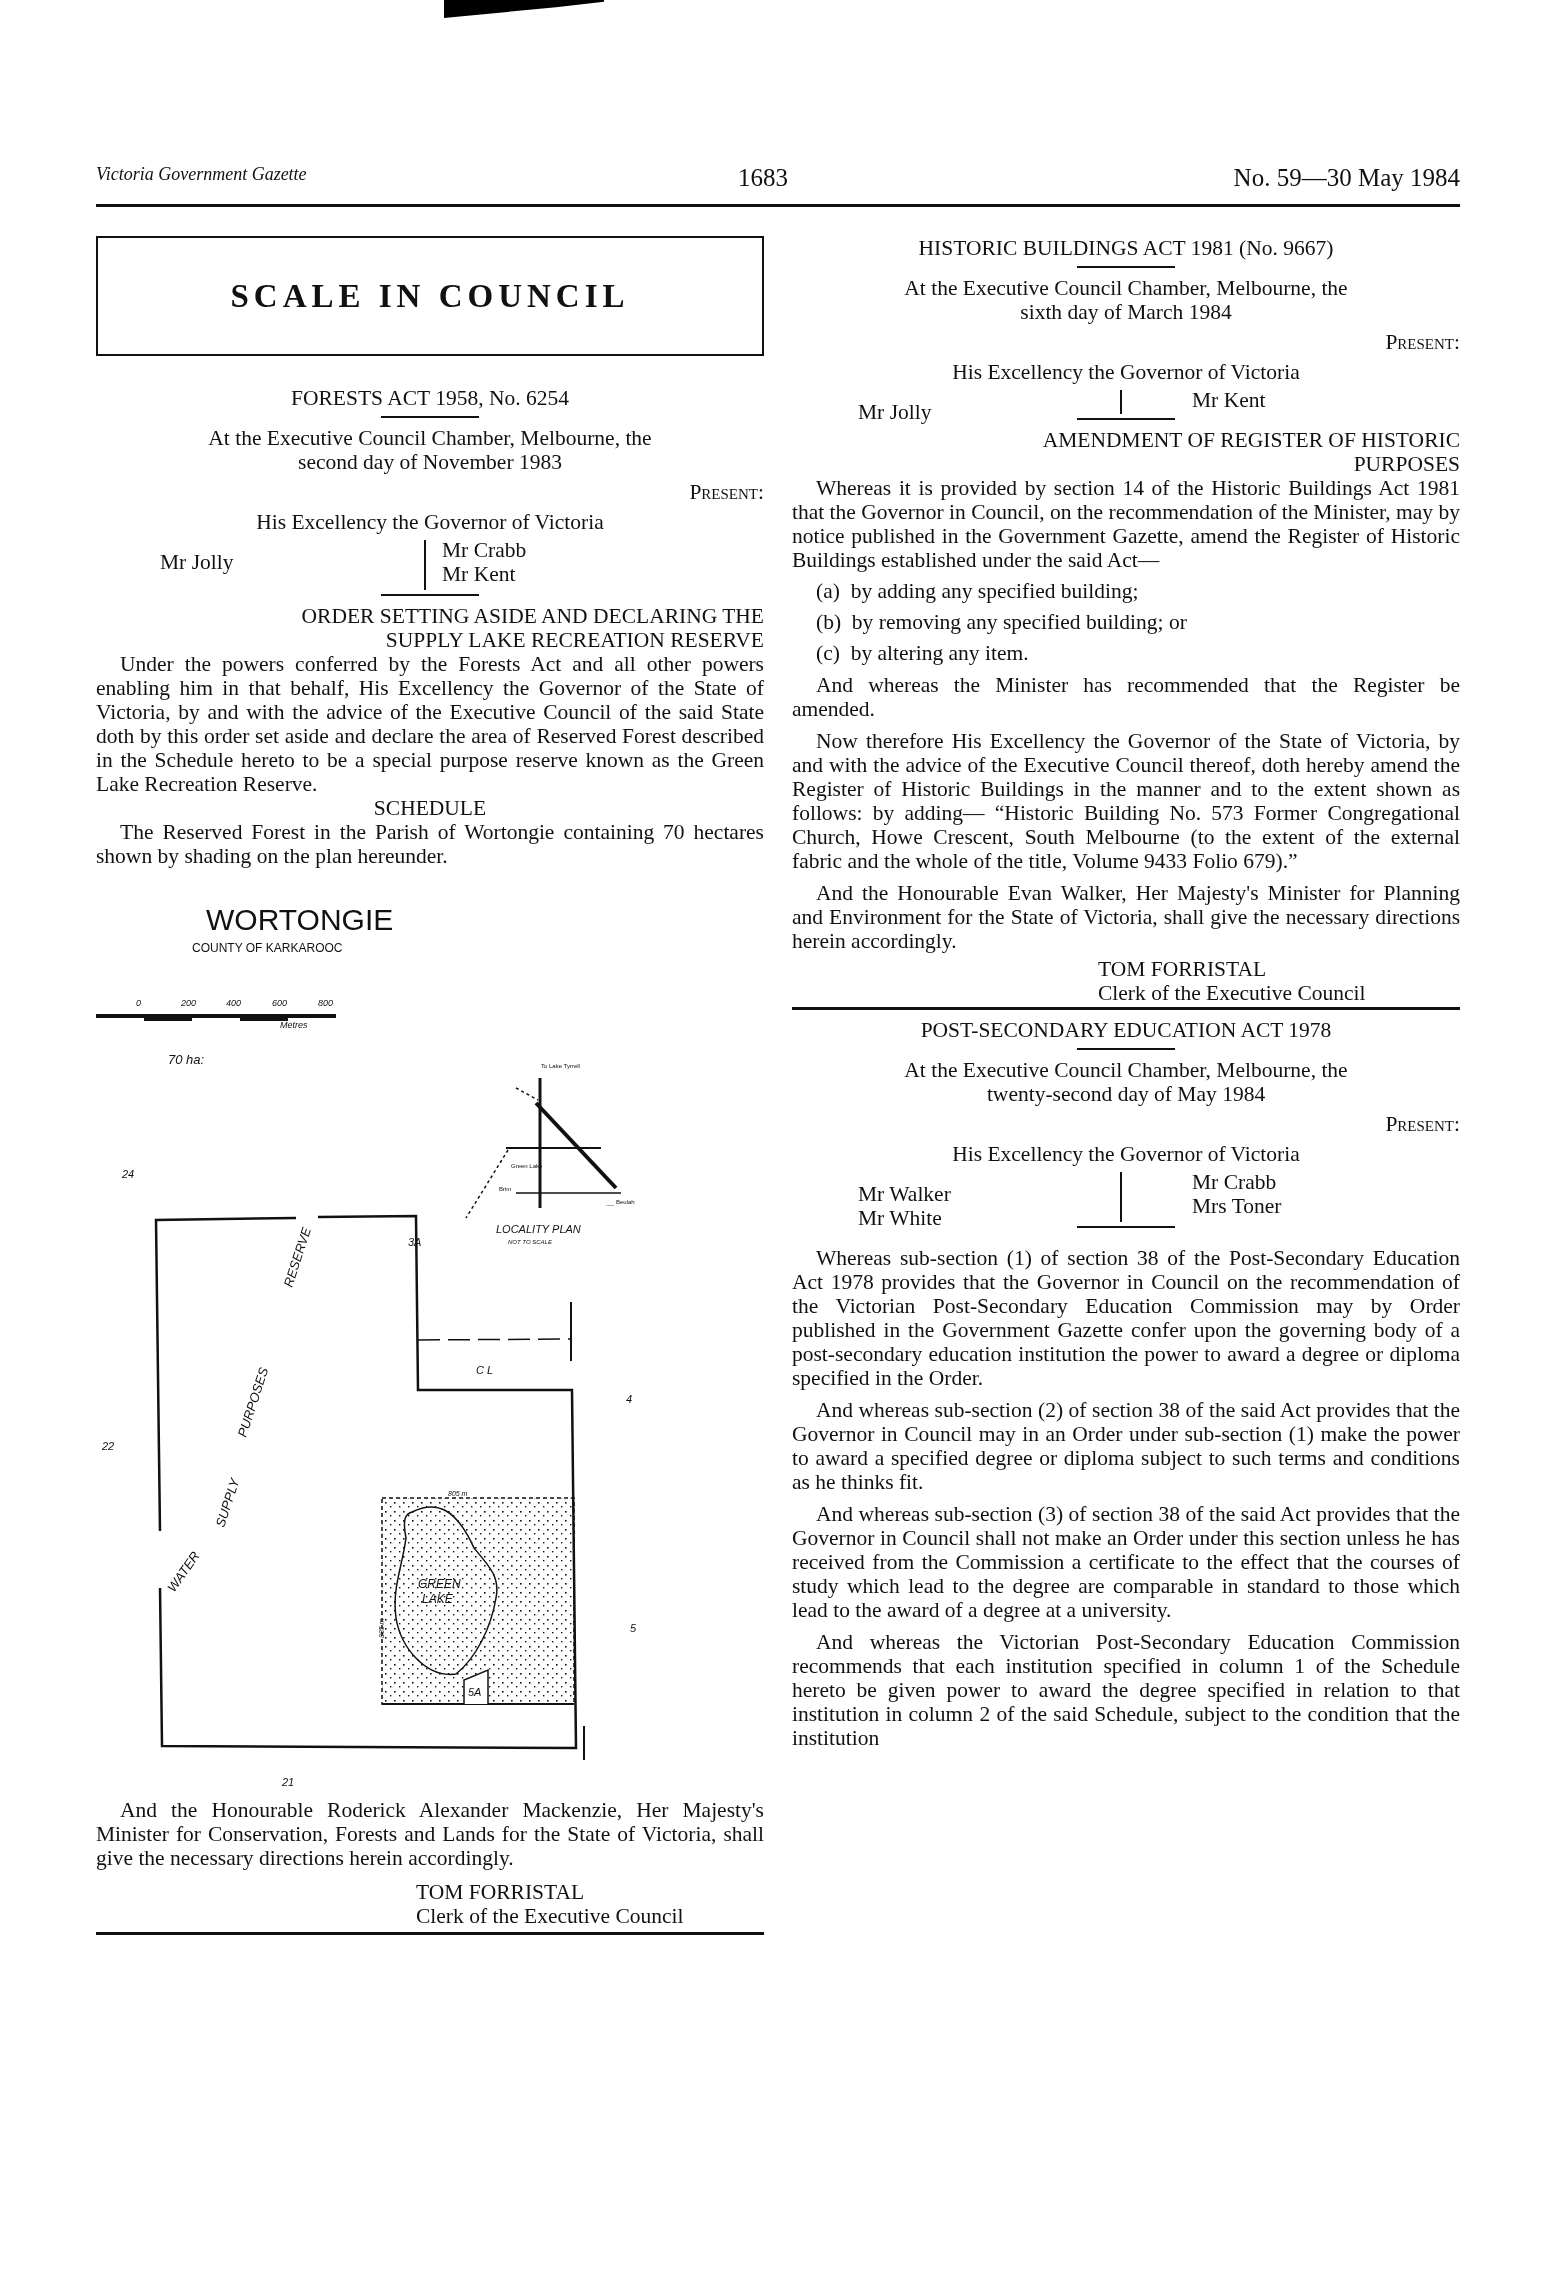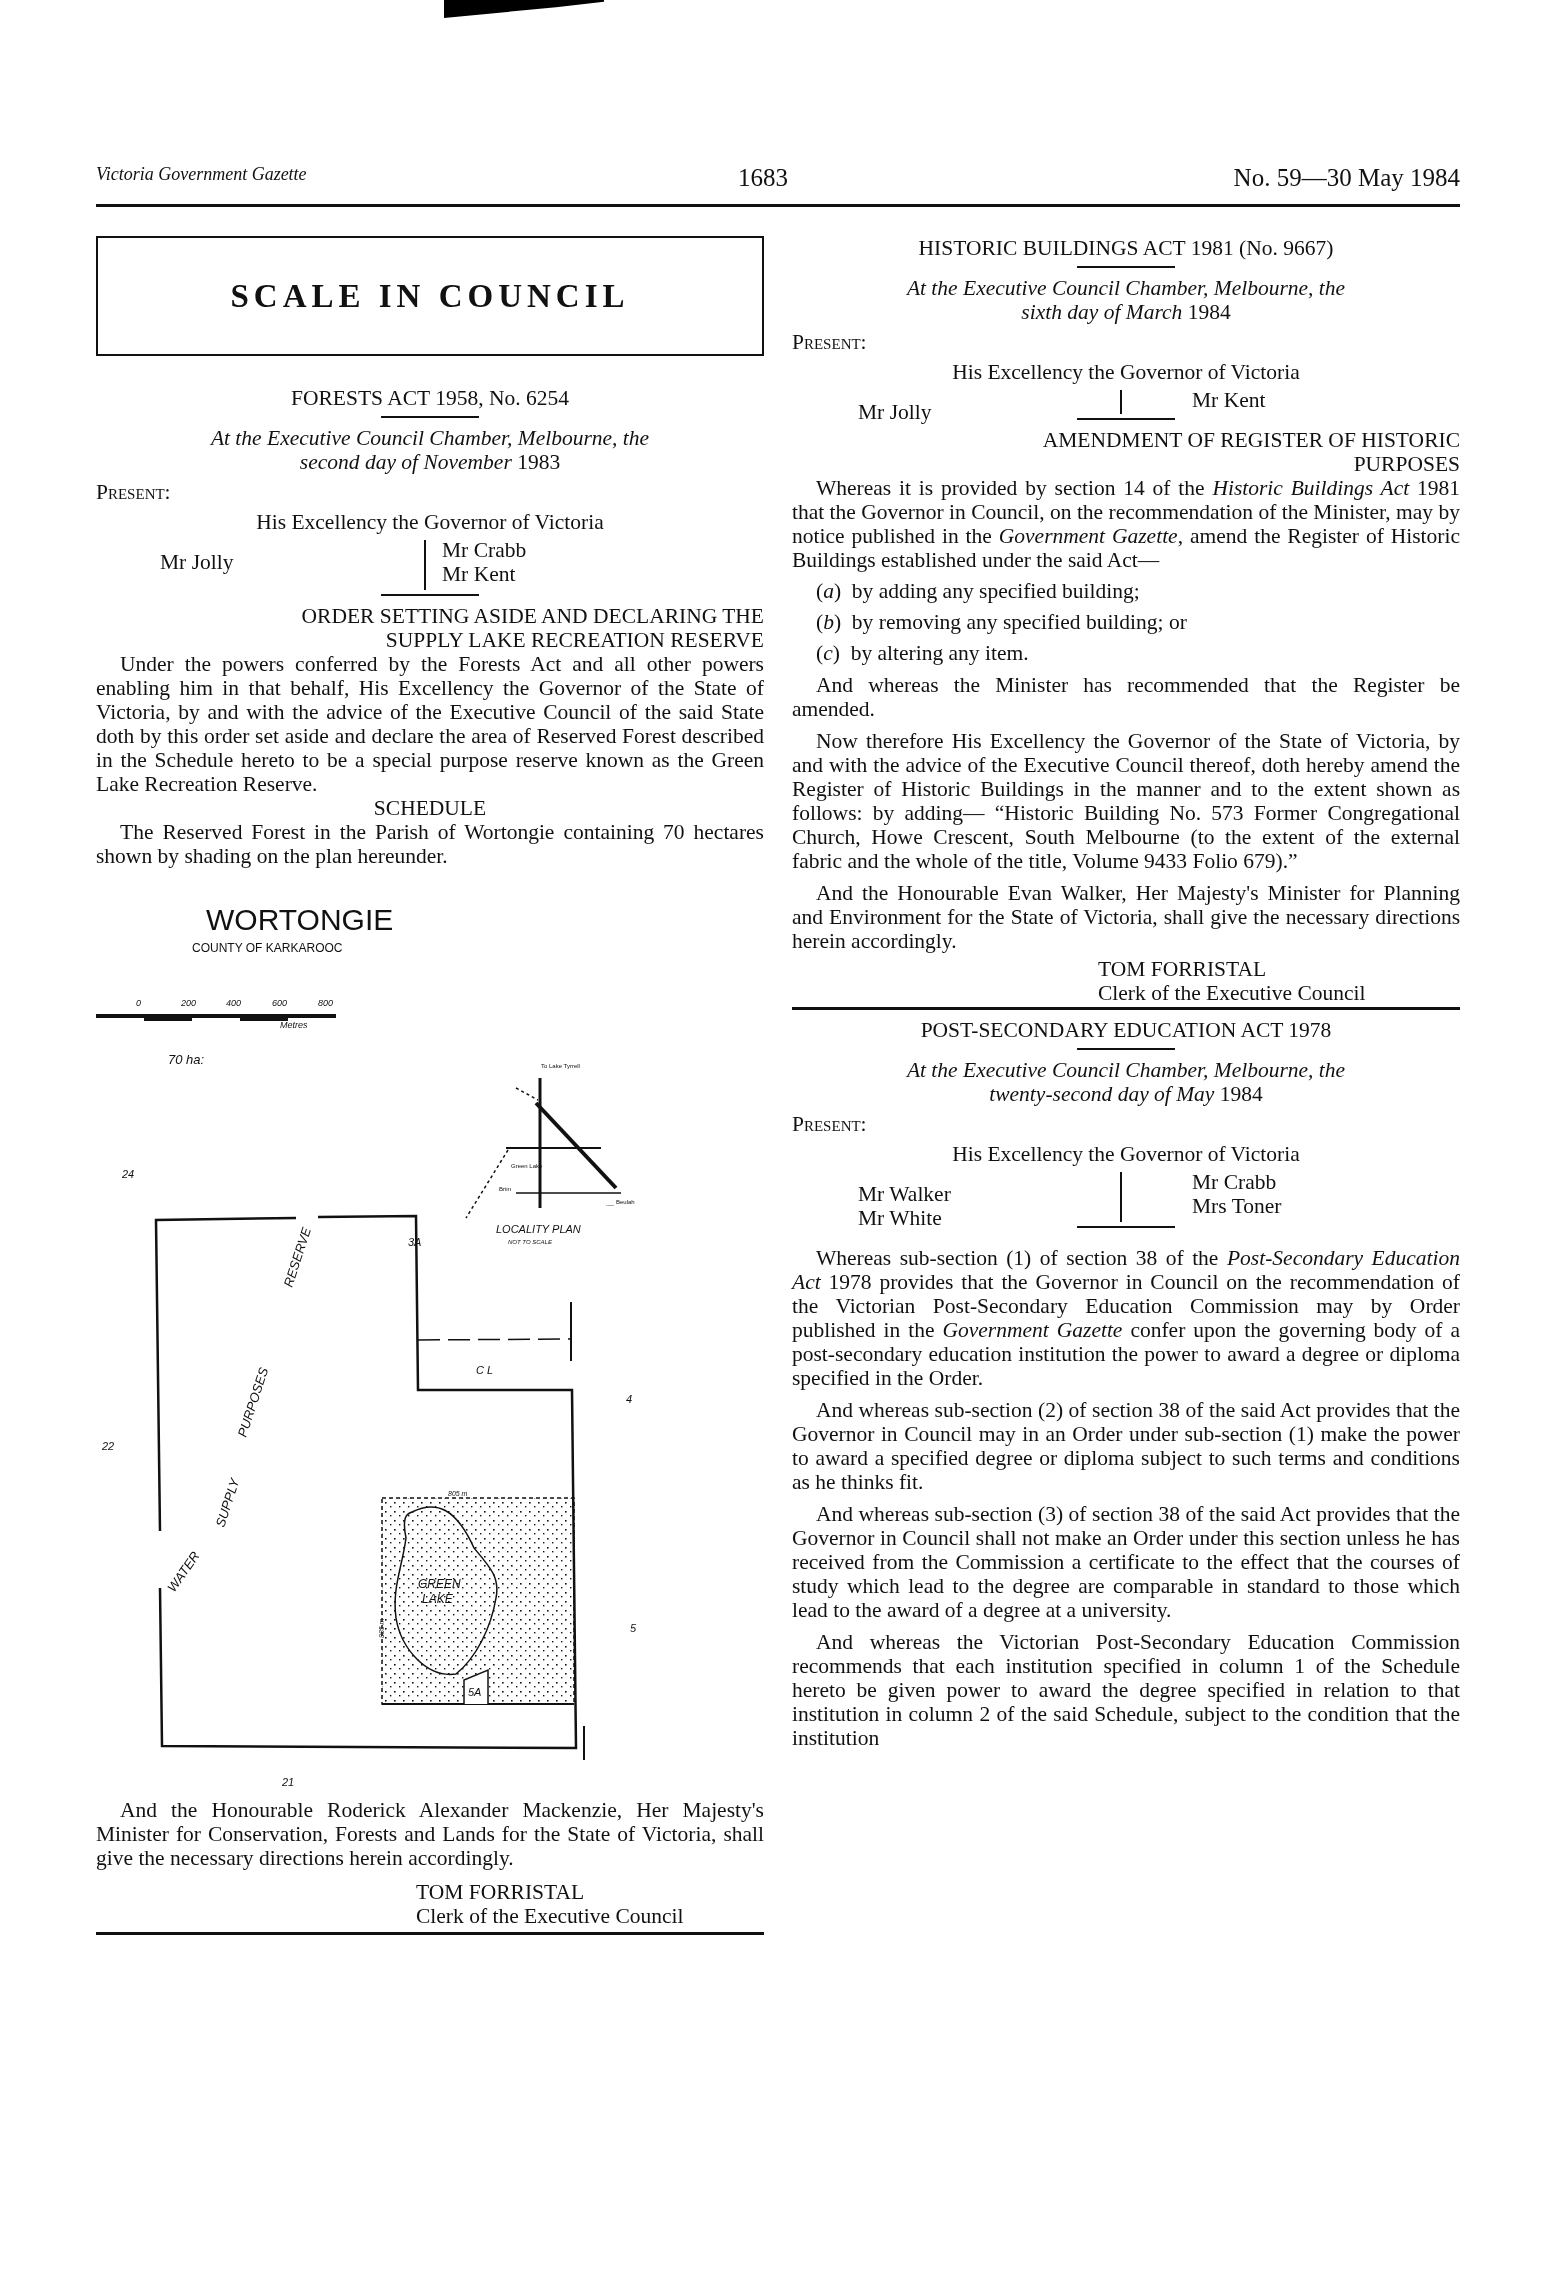--- a/index.html
+++ b/index.html
@@ -13,24 +13,24 @@
   .header .right { position:absolute; right:0; top:0; font-size:25px; }
   .header-rule { position:absolute; left:96px; top:204px; width:1364px; height:3px; background:#111; }
 
   .col { position:absolute; top:236px; width:668px; font-size:21.5px; line-height:24px; }
   .col-left { left:96px; }
   .col-right { left:792px; }
 
   .oic-box { border:2px solid #111; height:116px; width:664px; display:flex; align-items:center; justify-content:center;
              font-size:33px; font-weight:bold; letter-spacing:5px; }
   .c { text-align:center; }
-  .i { font-style:italic; }
+  .i { }
   .act-title { text-align:center; margin-top:10px; }
   .short-rule { width:98px; height:2px; background:#111; margin:6px auto 8px auto; }
-  .present { text-align:left; font-variant:small-caps; margin-top:6px; }
+  .present { text-align:right; font-variant:small-caps; margin-top:6px; }
   .members { position:relative; height:56px; margin-top:4px; }
   .members .l { position:absolute; left:64px; top:12px; }
   .members .r { position:absolute; left:346px; top:0; }
   .members .bar { position:absolute; left:328px; top:2px; width:2px; height:50px; background:#111; }
   .order-title { text-align:right; margin-top:4px; }
   p { margin:0; text-align:justify; text-indent:24px; }
   p.gap { margin-top:8px; }
   .list-item { padding-left:24px; margin-top:7px; }
   .sig { margin-left:320px; margin-top:10px; }
   .sig-rule { height:3px; background:#111; margin-top:4px; }

